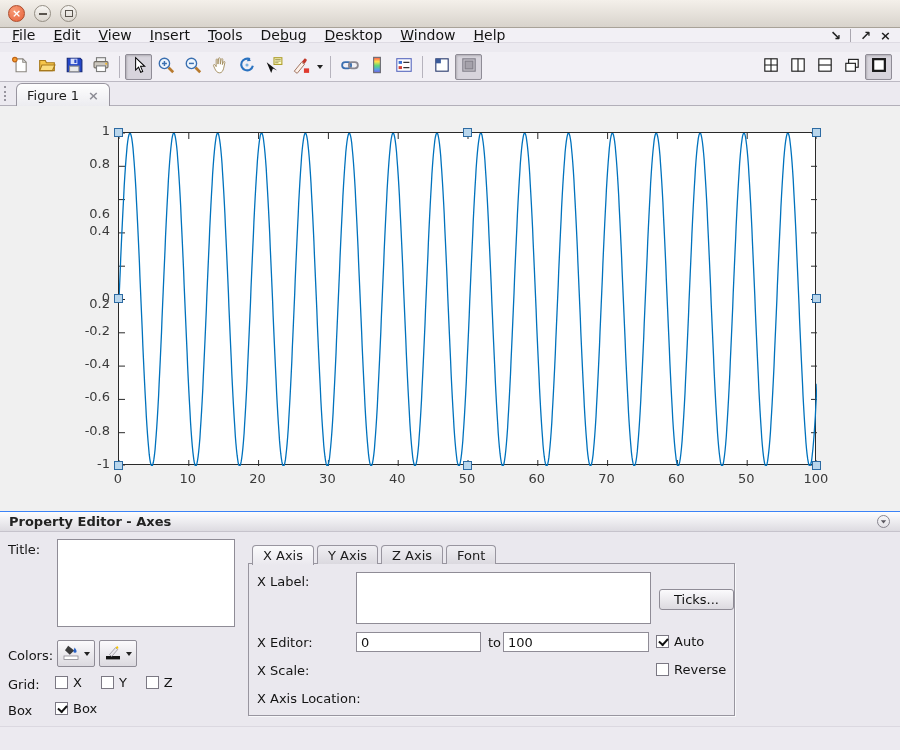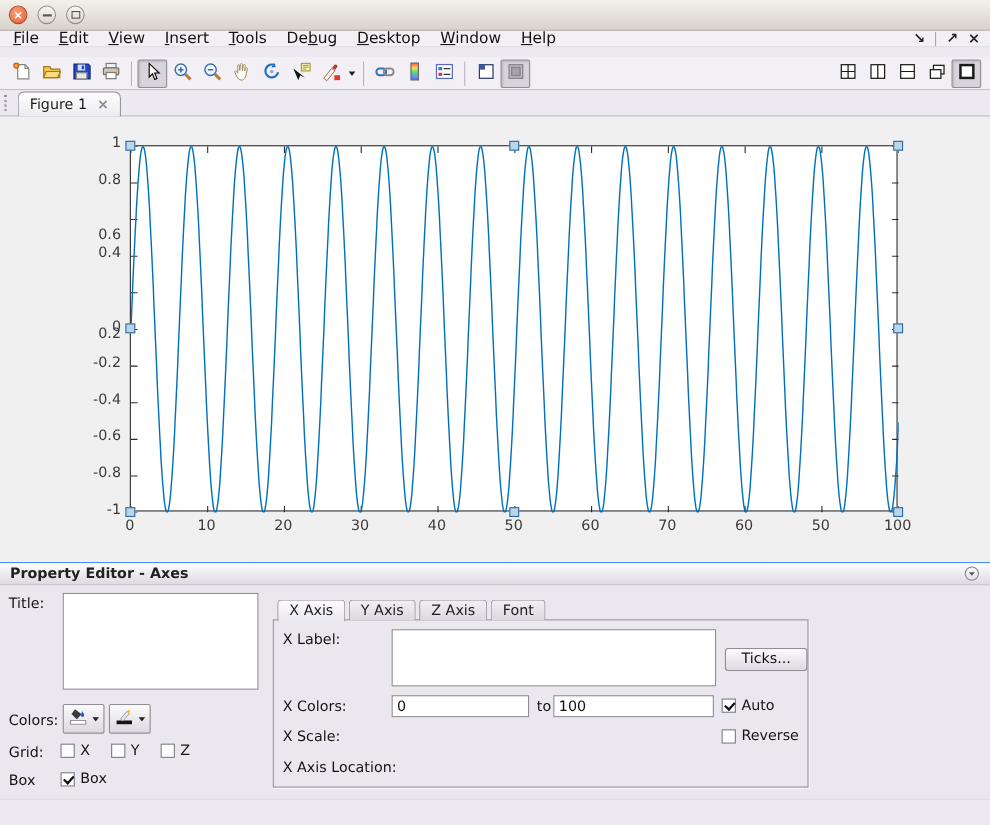--- a/index.html
+++ b/index.html
@@ -452,21 +452,21 @@
           <div class="pe-tab active">X Axis</div>
           <div class="pe-tab">Y Axis</div>
           <div class="pe-tab">Z Axis</div>
           <div class="pe-tab">Font</div>
         </div>
       <div class="groupbox">
         <div class="pe-label" style="left:8px;top:10px">X Label:</div>
         <textarea class="tarea" style="left: 107px; top: 8px; width: 295px; height: 52px;"></textarea>
         <div class="btn" style="left:410px;top:25px;width:75px;height:21px">Ticks...</div>
 
-        <div class="pe-label" style="left:8px;top:71px">X Colors:</div>
+        <div class="pe-label" style="left:8px;top:71px">X Editor:</div>
         <input class="tfield" style="left: 107px; top: 68px; width: 125px;" value="0">
         <div class="pe-label" style="left:239px;top:71px">to</div>
         <input class="tfield" style="left: 254px; top: 68px; width: 146px;" value="100">
         <div class="cbrow" style="left:407px;top:70px">
           <span class="cb checked"></span>
           <span>Auto</span>
         </div>
 
         <div class="pe-label" style="left:8px;top:99px">X Scale:</div>
         <div class="cbrow" style="left:407px;top:98px">

